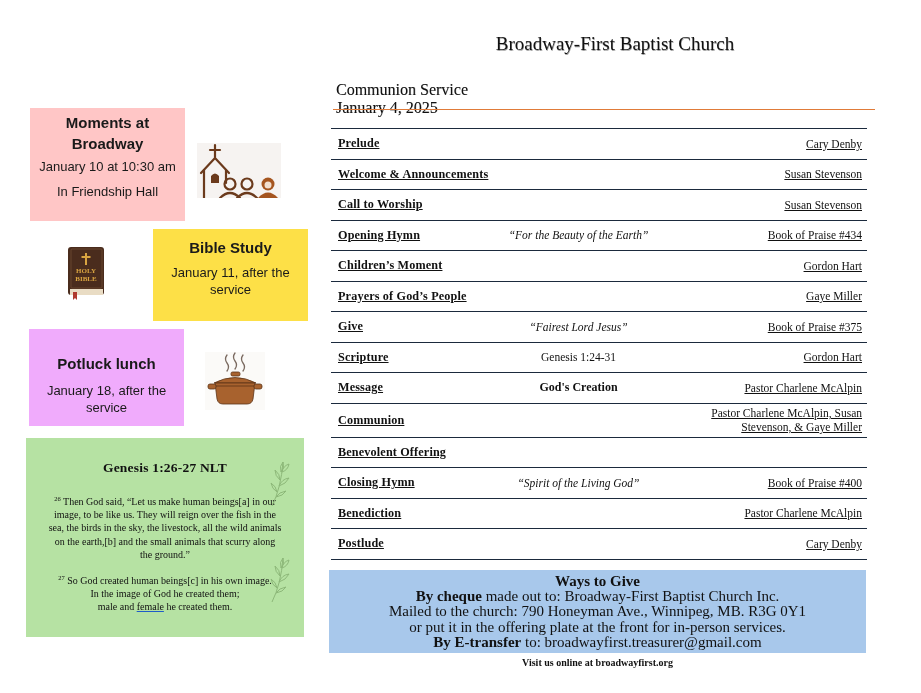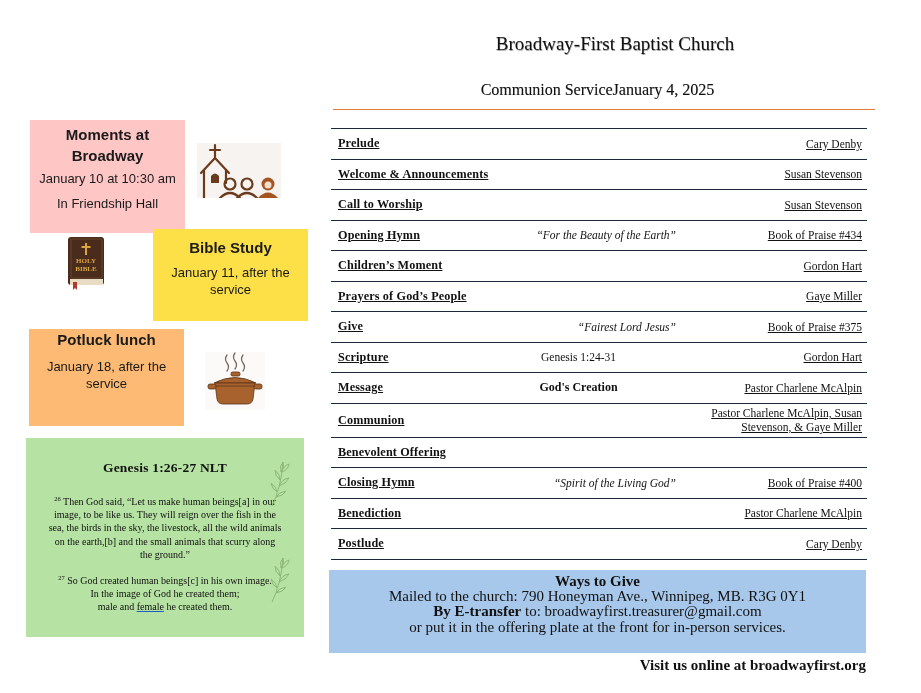--- a/index.html
+++ b/index.html
@@ -9,20 +9,21 @@
     
     .church-title {
       position: absolute; left: 330px; width: 570px; top: 33px;
       text-align: center; font-size: 19px; color: #111;
       text-shadow: 0.5px 0.5px 0.5px rgba(0,0,0,0.35);
     }
     .service-line {
       position: absolute; left: 336px; top: 81px; width: 523px;
       display: flex; justify-content: center; font-size: 16px;
       text-shadow: 0.4px 0.4px 0.4px rgba(0,0,0,0.3);
+      flex-direction: column;
     }
     .orange-rule {
       position: absolute; left: 333px; top: 109px; width: 542px; height: 1px;
       background: #e07b39;
     }
     .order-table {
       position: absolute; left: 331px; top: 128px; width: 536px;
       border-top: 1.5px solid #1b2a3d;
     }
     .order-row {
@@ -31,59 +32,59 @@
       font-size: 11.5px;
       text-decoration: underline;
     }
     .order-row.tall { height: 34px; }
     .order-row .item {
       font-weight: bold; width: 180px; font-size: 12.2px; letter-spacing: 0.15px;
     }
     .order-row .detail {
       position: absolute; left: 150px; width: 195px; text-align: center; font-size: 11.5px;
     }
-    .order-row .detail.italic { font-style: italic; text-align: right; }
+    .order-row .detail.italic { font-style: italic; }
     .order-row .detail.bold { font-weight: bold; font-size: 12px; }
     .order-row .leader {
       margin-left: auto; text-align: right; font-size: 11.5px; line-height: 14px;
     }
     .order-row .leader.wrap { width: 180px; }
 
     .give-box {
       position: absolute; left: 329px; top: 570px; width: 537px; height: 83px;
       background: #a8c8eb; text-align: center; font-size: 15px; line-height: 15.2px;
       padding-top: 4px;
     }
     .give-box .b { font-weight: bold; }
     .visit {
       position: absolute; left: 329px; width: 537px; top: 657px;
-      text-align: right; font-weight: bold; font-size: 15px;
+      text-align: center; font-weight: bold; font-size: 10px;
     }
 
     
     .card {
       position: absolute; text-align: center; font-family: "Liberation Sans", sans-serif;
       color: #1a1a1a;
     }
     .card .ctitle { font-weight: bold; font-size: 15px; line-height: 21px; }
     .card .cline { font-weight: normal; font-size: 13px; line-height: 17px; }
 
-    .card-moments { left: 30px; top: 120px; width: 155px; height: 113px; background: #ffc6c6; padding-top: 4px; }
+    .card-moments { left: 30px; top: 108px; width: 155px; height: 113px; background: #ffc6c6; padding-top: 4px; }
     .card-moments .cline.a { margin-top: 4px; }
     .card-moments .cline.b { margin-top: 8px; }
 
     .card-bible { left: 153px; top: 229px; width: 155px; height: 92px; background: #fde047; padding-top: 8px; }
     .card-bible .cline { margin-top: 6px; }
 
-    .card-potluck { left: 29px; top: 329px; width: 155px; height: 97px; background: #fdba74; padding-top: 0; }
+    .card-potluck { left: 29px; top: 329px; width: 155px; height: 97px; background: #f0abfc; padding-top: 24px; }
     .card-potluck .cline { margin-top: 8px; }
 
     .icon-box { position: absolute; }
     .icon-church { left: 197px; top: 143px; width: 84px; height: 55px; background: #f6f3f1; }
-    .icon-bible { left: 66px; top: 236px; width: 40px; height: 55px; }
+    .icon-bible { left: 66px; top: 246px; width: 40px; height: 55px; }
     .icon-pot { left: 205px; top: 352px; width: 60px; height: 58px; background: #fbfaf8; }
 
     .scripture-box {
       position: absolute; left: 26px; top: 438px; width: 278px; height: 199px;
       background: #b6e2a3; text-align: center; font-family: "Liberation Serif", serif;
     }
     .scripture-box .stitle {
       font-weight: bold; font-size: 13.5px; margin-top: 22px; letter-spacing: 0.2px;
     }
     .scripture-box .verse {
@@ -164,23 +165,24 @@
     <span class="leader">Pastor Charlene McAlpin</span>
   </div>
   <div class="order-row">
     <span class="item">Postlude</span>
     <span class="leader">Cary Denby</span>
   </div>
 </div>
 
 <div class="give-box">
   <div class="b">Ways to Give</div>
+  <div><span class="b">By cheque</span><span> made out to: Broadway-First Baptist Church Inc.</span></div>
   <div>Mailed to the church: 790 Honeyman Ave., Winnipeg, MB. R3G 0Y1</div>
+  <div>or put it in the offering plate at the front for in-person services.</div>
   <div><span class="b">By E-transfer</span><span> to: broadwayfirst.treasurer@gmail.com</span></div>
-  <div>or put it in the offering plate at the front for in-person services.</div>
 </div>
 <div class="visit">Visit us online at broadwayfirst.org</div>
 
 <div class="card card-moments">
   <div class="ctitle">Moments at Broadway</div>
   <div class="cline a">January 10 at 10:30 am</div>
   <div class="cline b">In Friendship Hall</div>
 </div>
 
 <div class="icon-box icon-church">

